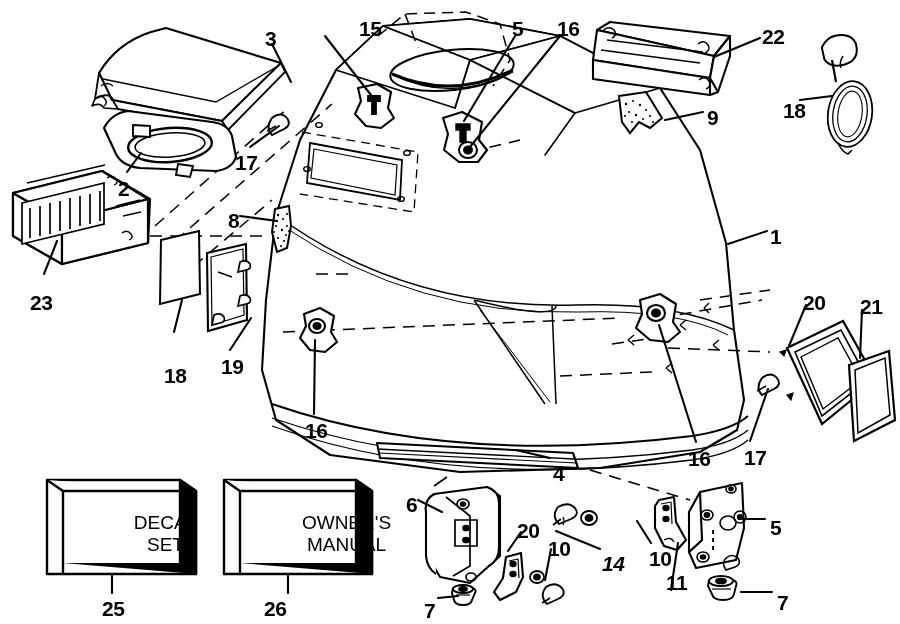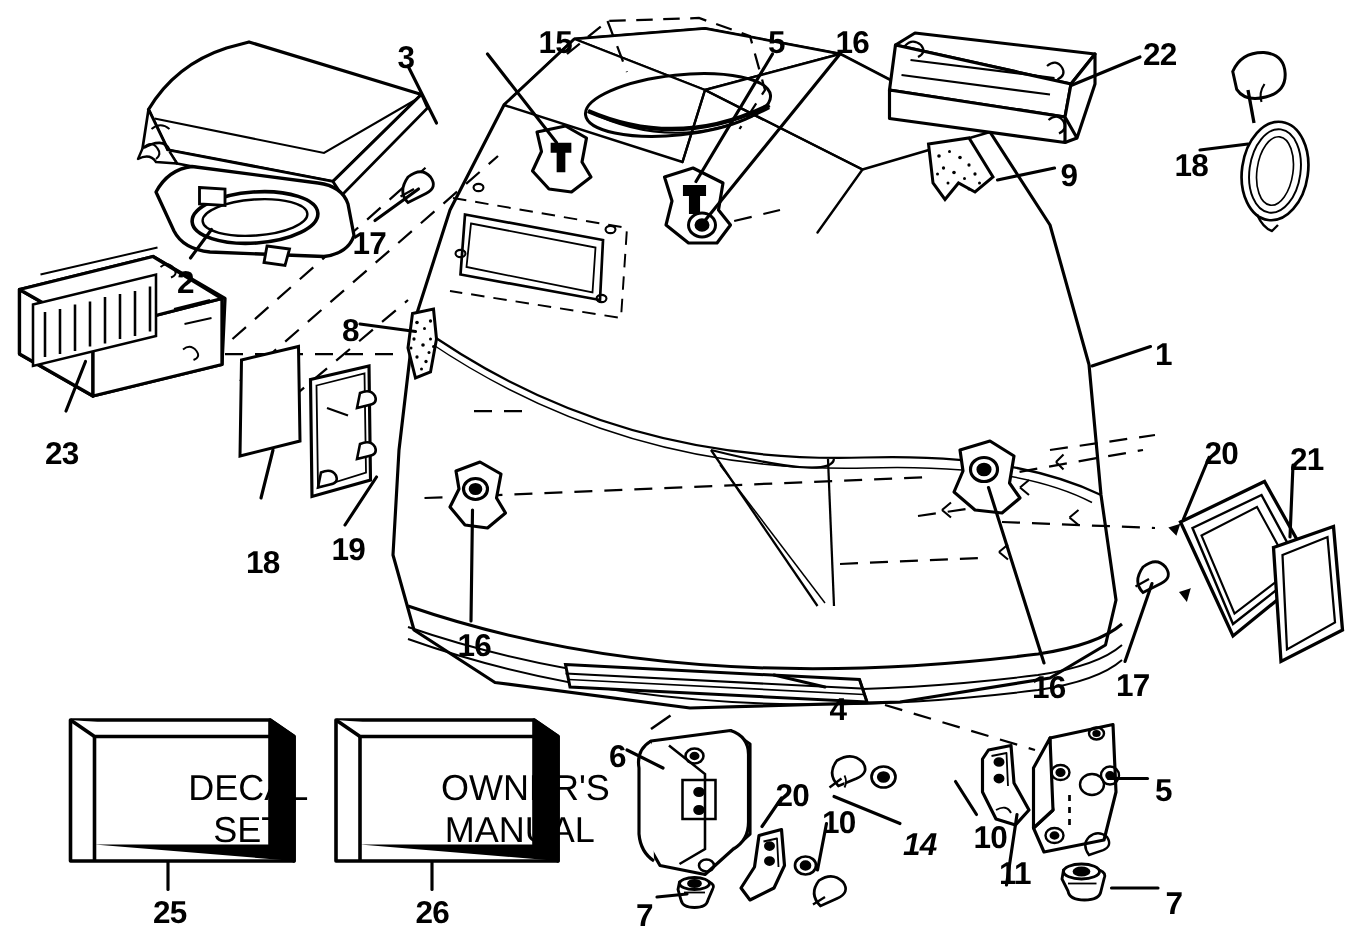--- a/index.html
+++ b/index.html
@@ -17,21 +17,21 @@
     font-weight:bold;
     font-size:21px;
     color:#000000;
     line-height:1;
     white-space:nowrap;
     letter-spacing:-0.5px;
   }
   .boxlabel{
     position:absolute;
     font-family:"Liberation Sans", sans-serif;
-    font-size:24px;
+    font-size:19px;
     color:#000000;
     text-align:center;
     line-height:1.15;
     white-space:pre-line;
     letter-spacing:0px;
   }
 </style>
 </head>
 <body>
 
@@ -462,21 +462,21 @@
       <div class="callout" style="left: 406px; top: 494px;">6</div>
       <div class="callout" style="left: 517px; top: 520px;">20</div>
       <div class="callout" style="left: 548px; top: 538px;">10</div>
       <div class="callout" style="left: 602px; top: 553px; font-style: italic;">14</div>
       <div class="callout" style="left: 649px; top: 548px;">10</div>
       <div class="callout" style="left: 770px; top: 517px;">5</div>
       <div class="callout" style="left: 666px; top: 572px;">11</div>
       <div class="callout" style="left: 424px; top: 600px;">7</div>
       <div class="callout" style="left: 777px; top: 592px;">7</div>
       <div class="callout" style="left: 102px; top: 598px;">25</div>
-      <div class="callout" style="left: 277px; top: 598px;">26</div>
+      <div class="callout" style="left: 264px; top: 598px;">26</div>
     </div>
   <div id="boxtexts">
       <div class="boxlabel" style="left: 113px; top: 512px; width: 105px;">DECAL
 SET</div>
       <div class="boxlabel" style="left: 294px; top: 512px; width: 105px;">OWNER'S
 MANUAL</div>
     </div>
 
 </div>
 

